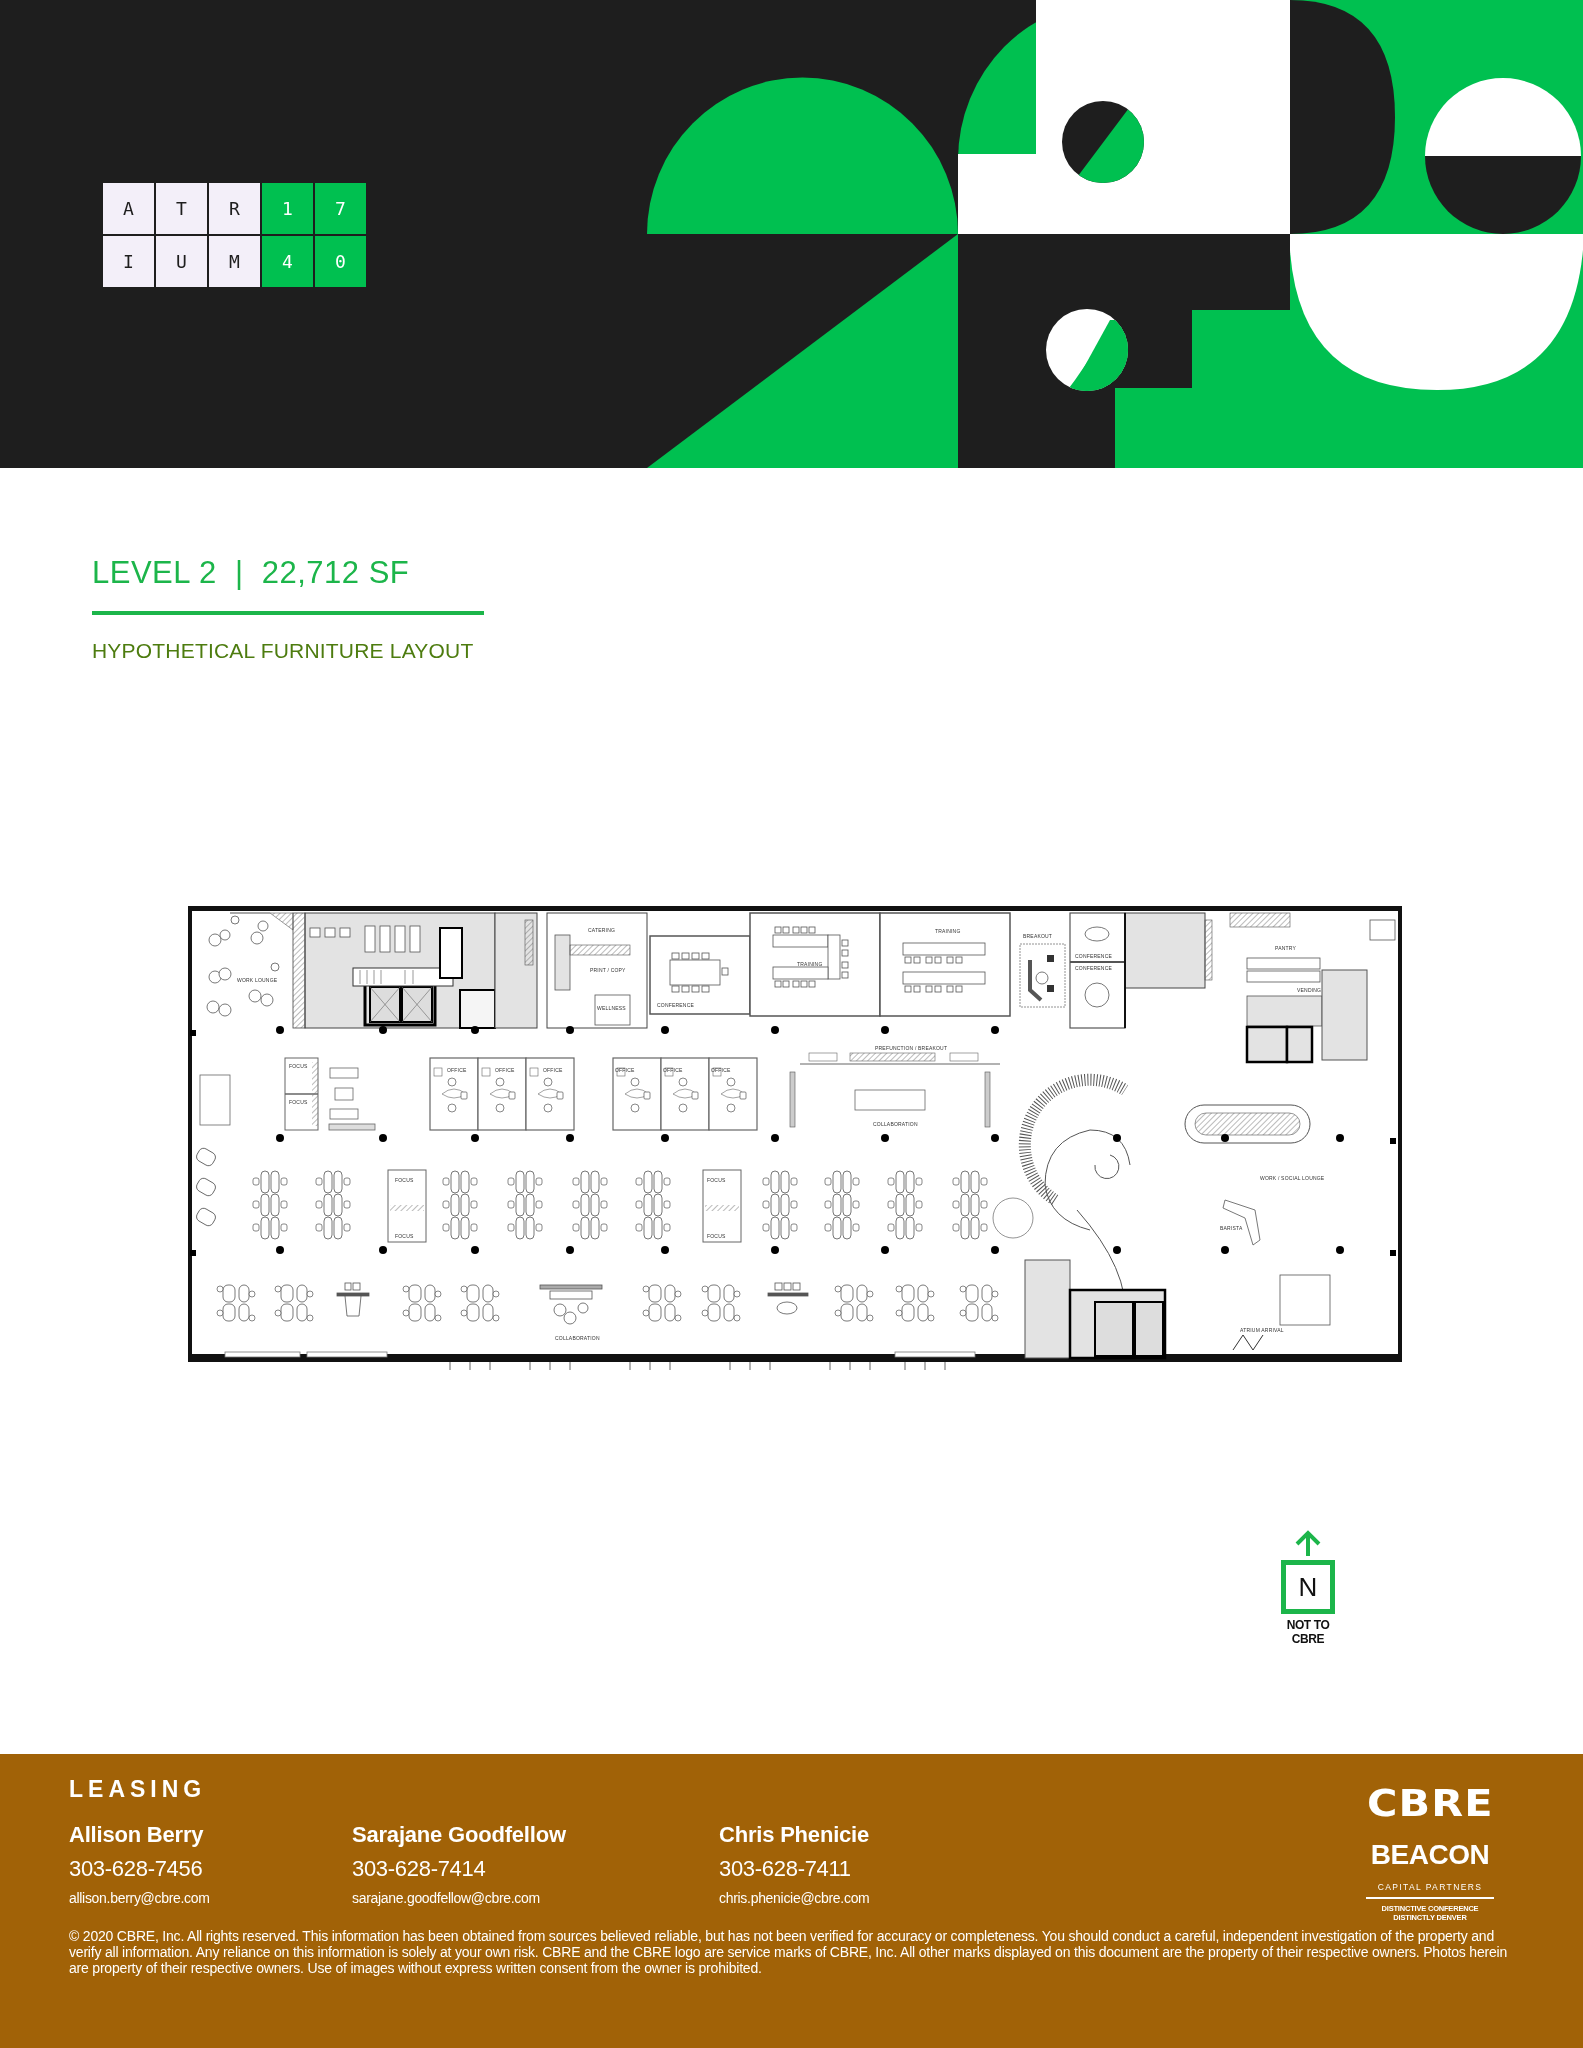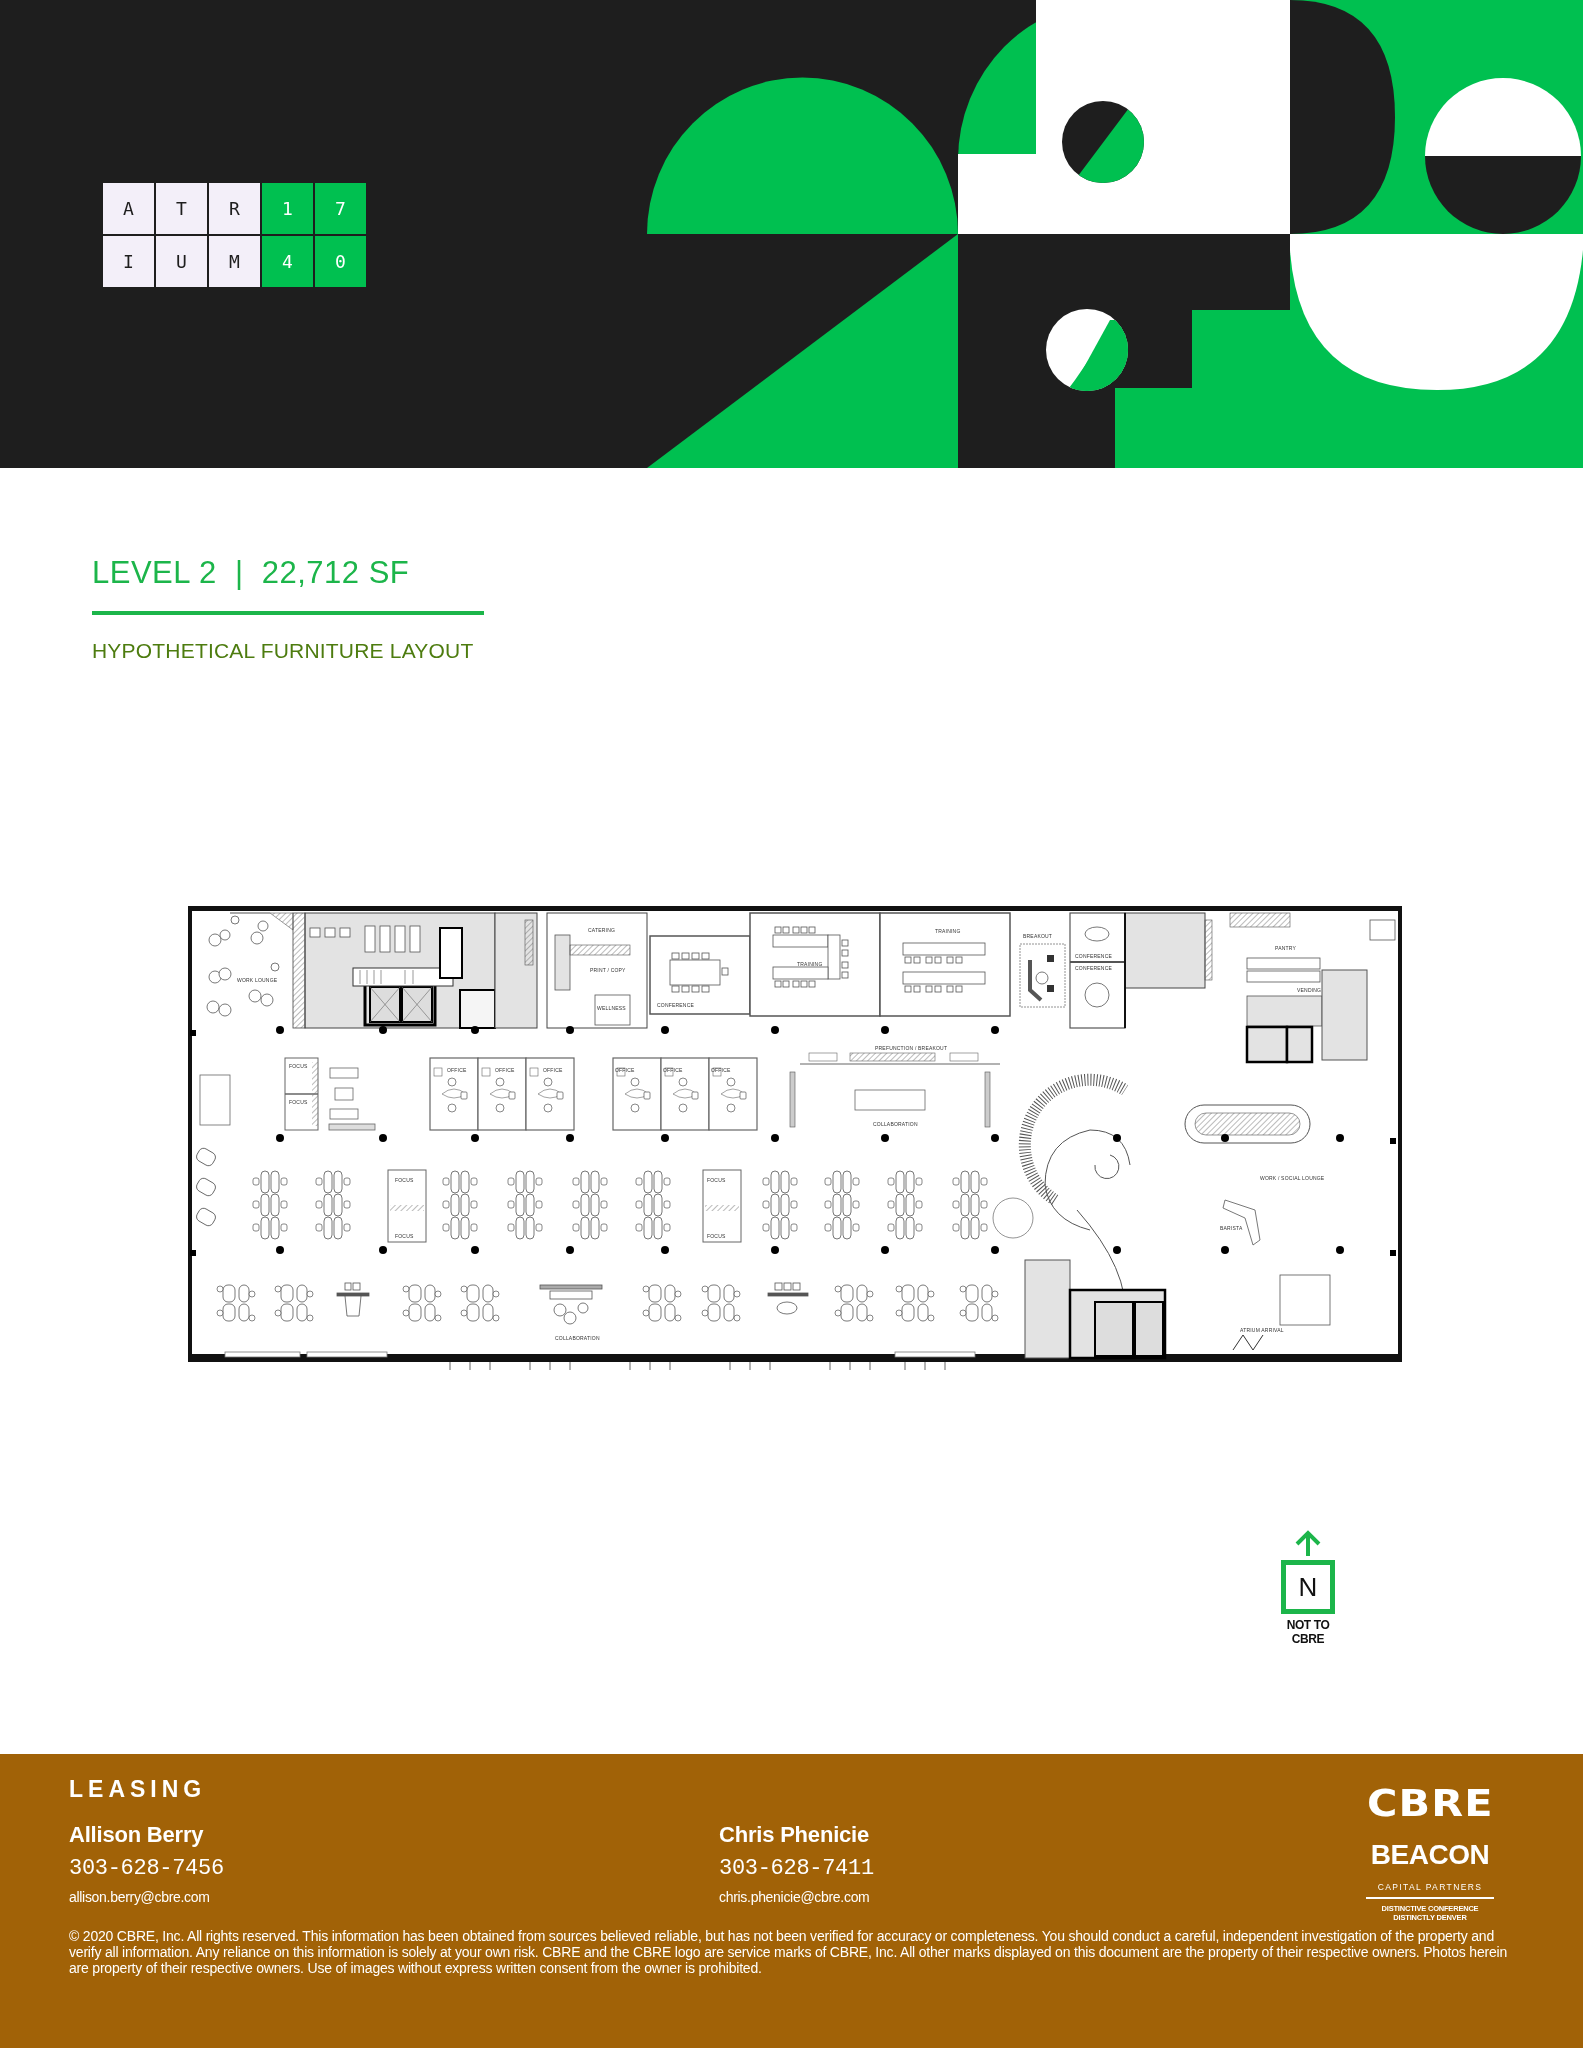--- a/index.html
+++ b/index.html
@@ -29,21 +29,21 @@
   .north { position: absolute; left: 1278px; top: 1530px; width: 60px; text-align: center; }
   .north-arrow { display: block; margin: 0 auto; }
   .north-box { width: 54px; height: 54px; border: 5px solid #1cb54a; margin: 4px auto 0; display: flex; align-items: center; justify-content: center; font-size: 26px; color: #111; }
   .north-caption { margin-top: 4px; font-size: 12px; font-weight: bold; line-height: 14px; letter-spacing: -0.4px; color: #111; }
 
   
   .footer { position: absolute; left: 0; top: 1754px; width: 1583px; height: 294px; background: #a16207; color: #fff; }
   .leasing-head { position: absolute; left: 69px; top: 22px; font-size: 23px; font-weight: bold; letter-spacing: 5px; }
   .contact { position: absolute; top: 68px; }
   .contact .name { font-size: 22px; font-weight: bold; letter-spacing: -0.2px; }
-  .contact .phone { font-size: 22px; margin-top: 8px; letter-spacing: -0.3px; font-family: Liberation Mono, monospace; }
+  .contact .phone { font-size: 22px; margin-top: 8px; letter-spacing: -0.3px; }
   .contact .email { font-size: 14px; margin-top: 8px; letter-spacing: -0.3px; }
   .disclaimer { position: absolute; left: 69px; top: 174px; width: 1440px; font-size: 14px; line-height: 16px; letter-spacing: -0.2px; }
 
   .cbre-logo { position: absolute; left: 1367px; top: 28px; font-size: 37px; font-weight: bold; letter-spacing: 1px; font-family: "DejaVu Sans", sans-serif; transform: scaleX(1.12); transform-origin: left; }
   .beacon { position: absolute; left: 1366px; top: 86px; width: 128px; text-align: center; }
   .beacon-name { font-size: 28px; font-weight: bold; letter-spacing: -0.5px; line-height: 30px; }
   .beacon-sub { font-size: 8.5px; letter-spacing: 1.4px; margin-top: 12px; }
   .beacon-rule { height: 2px; background: #fff; margin: 5px 0 5px; }
   .beacon-tag { font-size: 7.5px; font-weight: bold; line-height: 9px; letter-spacing: -0.2px; }
 </style>
@@ -493,20 +493,25 @@
 </div>
 
 <div class="footer">
   <div class="leasing-head">LEASING</div>
 
   <div class="contact" style="left:69px">
     <div class="name">Allison Berry</div>
     <div class="phone">303-628-7456</div>
     <div class="email">allison.berry@cbre.com</div>
   </div>
+  <div class="contact" style="left:352px">
+    <div class="name">Sarajane Goodfellow</div>
+    <div class="phone">303-628-7414</div>
+    <div class="email">sarajane.goodfellow@cbre.com</div>
+  </div>
   <div class="contact" style="left:719px">
     <div class="name">Chris Phenicie</div>
     <div class="phone">303-628-7411</div>
     <div class="email">chris.phenicie@cbre.com</div>
   </div>
 
   <div class="cbre-logo">CBRE</div>
   <div class="beacon">
     <div class="beacon-name">BEACON</div>
     <div class="beacon-sub">CAPITAL PARTNERS</div>

